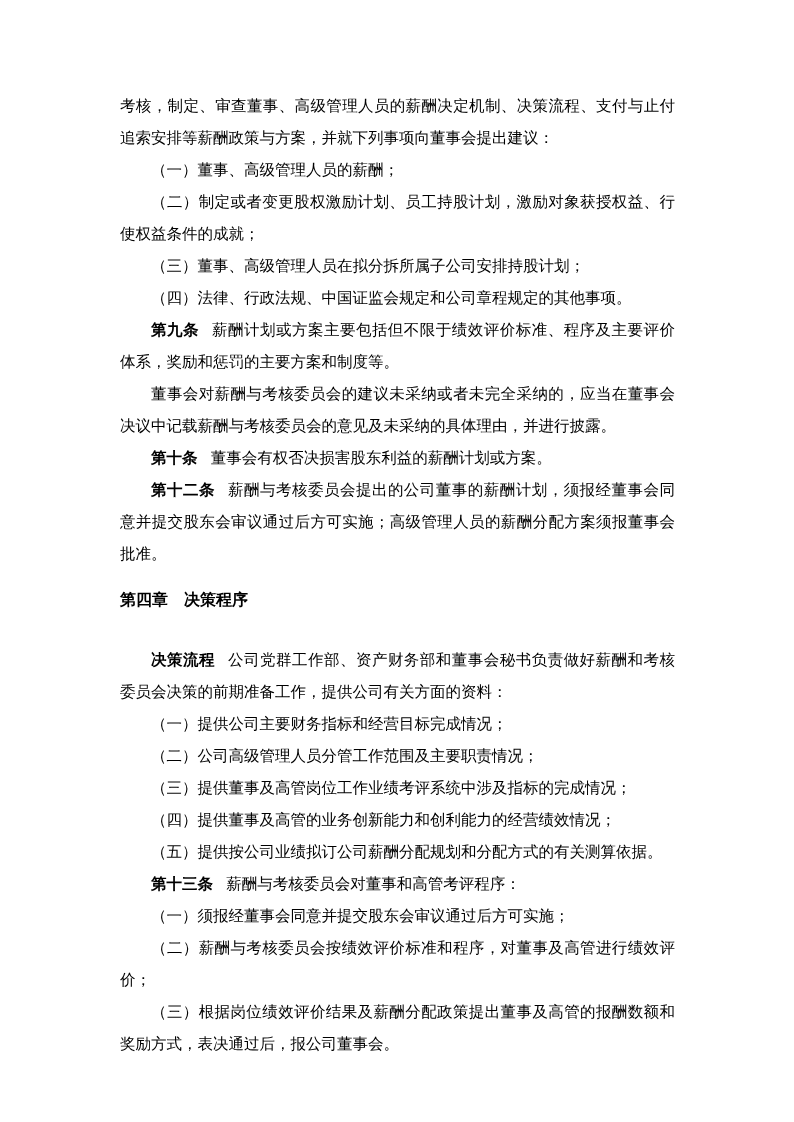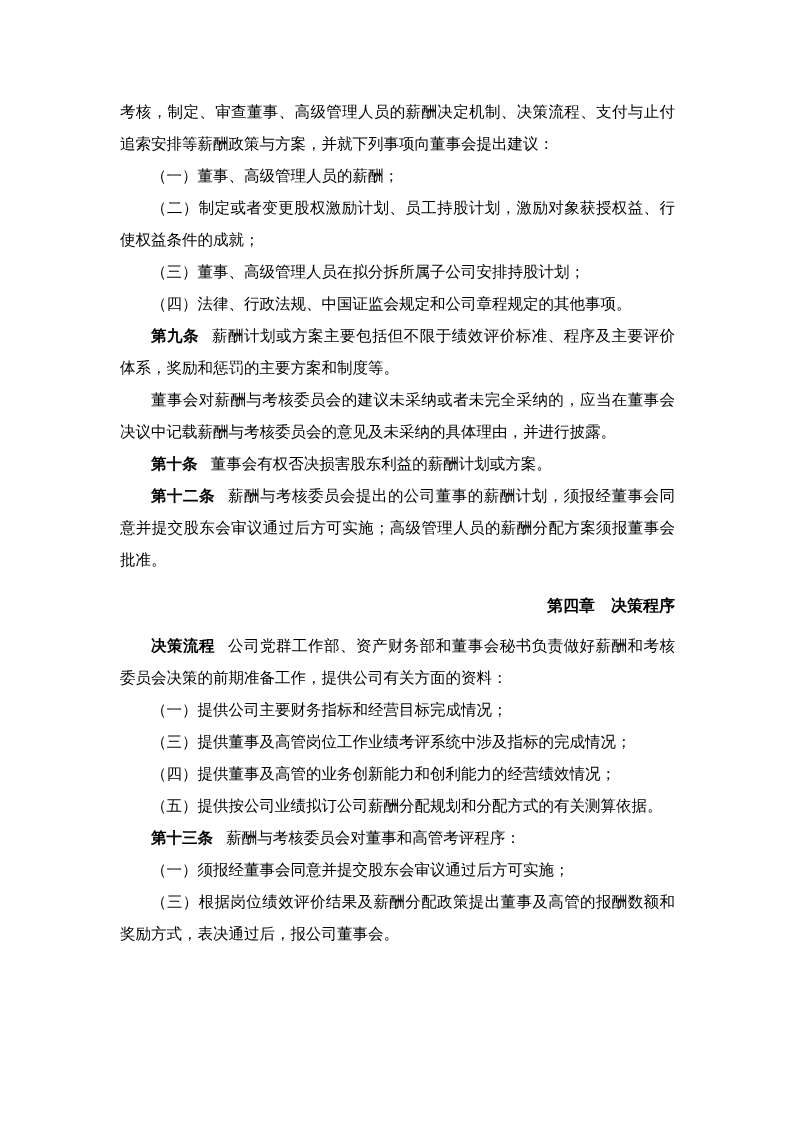--- a/index.html
+++ b/index.html
@@ -13,43 +13,43 @@
     height: 1122px;
     margin: 0 auto;
     background: #ffffff;
     overflow: hidden;
     font-family: "Liberation Serif", "DejaVu Serif", serif;
     color: #000000;
   }
   .doc-body {
     position: absolute;
     left: 120px;
-    top: 96px;
+    top: 90px;
     width: 555px;
     font-size: 15.5px;
     line-height: 32px;
     text-align: justify;
   }
   .para {
     margin: 0;
     padding: 0;
     text-align: justify;
   }
   .para.flush {
     text-indent: 0;
   }
   .para.indent {
     text-indent: 2em;
   }
   .para.heading {
-    text-align: right;
+    text-align: left;
     text-indent: 0;
     font-weight: bold;
     font-size: 16px;
-    margin: 14px 0 8px 0;
+    margin: 14px 0 28px 0;
   }
   .art-num {
     font-weight: bold;
     padding-right: 0.85em;
   }
 </style>
 </head>
 <body>
 
 <div class="page">
@@ -59,20 +59,22 @@
       <p class="para indent">（二）制定或者变更股权激励计划、员工持股计划，激励对象获授权益、行使权益条件的成就；</p>
       <p class="para indent">（三）董事、高级管理人员在拟分拆所属子公司安排持股计划；</p>
       <p class="para indent">（四）法律、行政法规、中国证监会规定和公司章程规定的其他事项。</p>
       <p class="para indent"><span class="art-num">第九条</span>薪酬计划或方案主要包括但不限于绩效评价标准、程序及主要评价体系，奖励和惩罚的主要方案和制度等。</p>
       <p class="para indent">董事会对薪酬与考核委员会的建议未采纳或者未完全采纳的，应当在董事会决议中记载薪酬与考核委员会的意见及未采纳的具体理由，并进行披露。</p>
       <p class="para indent"><span class="art-num">第十条</span>董事会有权否决损害股东利益的薪酬计划或方案。</p>
       <p class="para indent"><span class="art-num">第十二条</span>薪酬与考核委员会提出的公司董事的薪酬计划，须报经董事会同意并提交股东会审议通过后方可实施；高级管理人员的薪酬分配方案须报董事会批准。</p>
       <p class="para heading">第四章　决策程序</p>
       <p class="para indent"><span class="art-num">决策流程</span>公司党群工作部、资产财务部和董事会秘书负责做好薪酬和考核委员会决策的前期准备工作，提供公司有关方面的资料：</p>
       <p class="para indent">（一）提供公司主要财务指标和经营目标完成情况；</p>
+      <p class="para indent">（二）公司高级管理人员分管工作范围及主要职责情况；</p>
       <p class="para indent">（三）提供董事及高管岗位工作业绩考评系统中涉及指标的完成情况；</p>
       <p class="para indent">（四）提供董事及高管的业务创新能力和创利能力的经营绩效情况；</p>
       <p class="para indent">（五）提供按公司业绩拟订公司薪酬分配规划和分配方式的有关测算依据。</p>
       <p class="para indent"><span class="art-num">第十三条</span>薪酬与考核委员会对董事和高管考评程序：</p>
       <p class="para indent">（一）须报经董事会同意并提交股东会审议通过后方可实施；</p>
+      <p class="para indent">（二）薪酬与考核委员会按绩效评价标准和程序，对董事及高管进行绩效评价；</p>
       <p class="para indent">（三）根据岗位绩效评价结果及薪酬分配政策提出董事及高管的报酬数额和奖励方式，表决通过后，报公司董事会。</p>
     </div>
 </div>
 
 </body></html>

